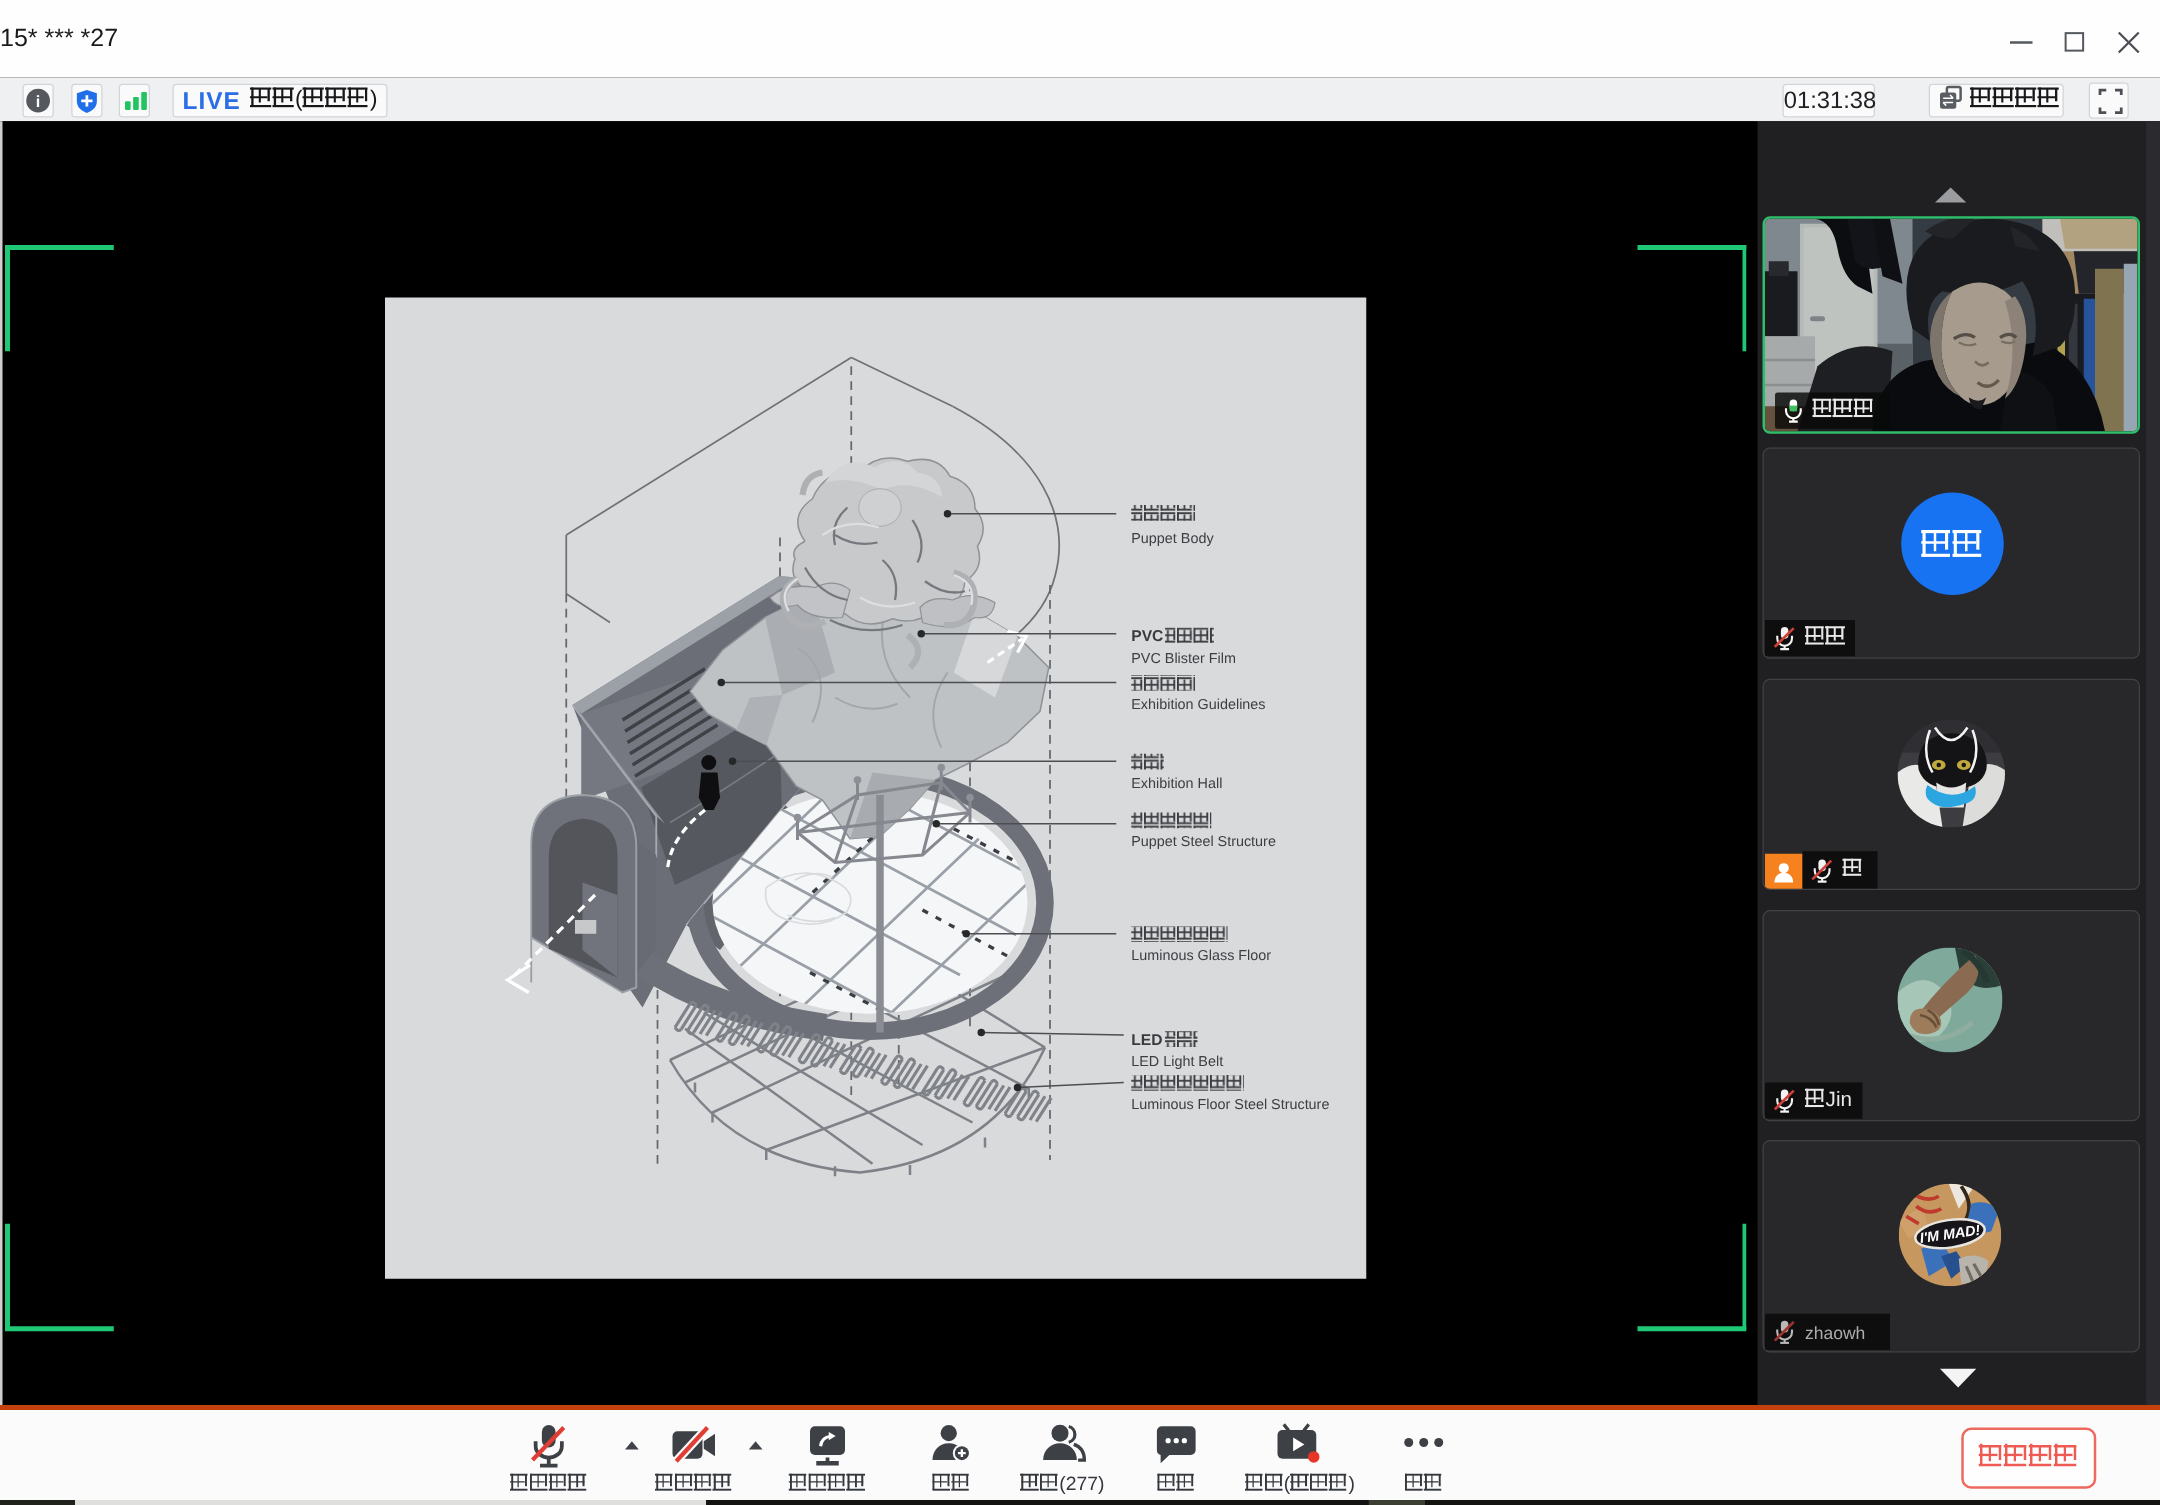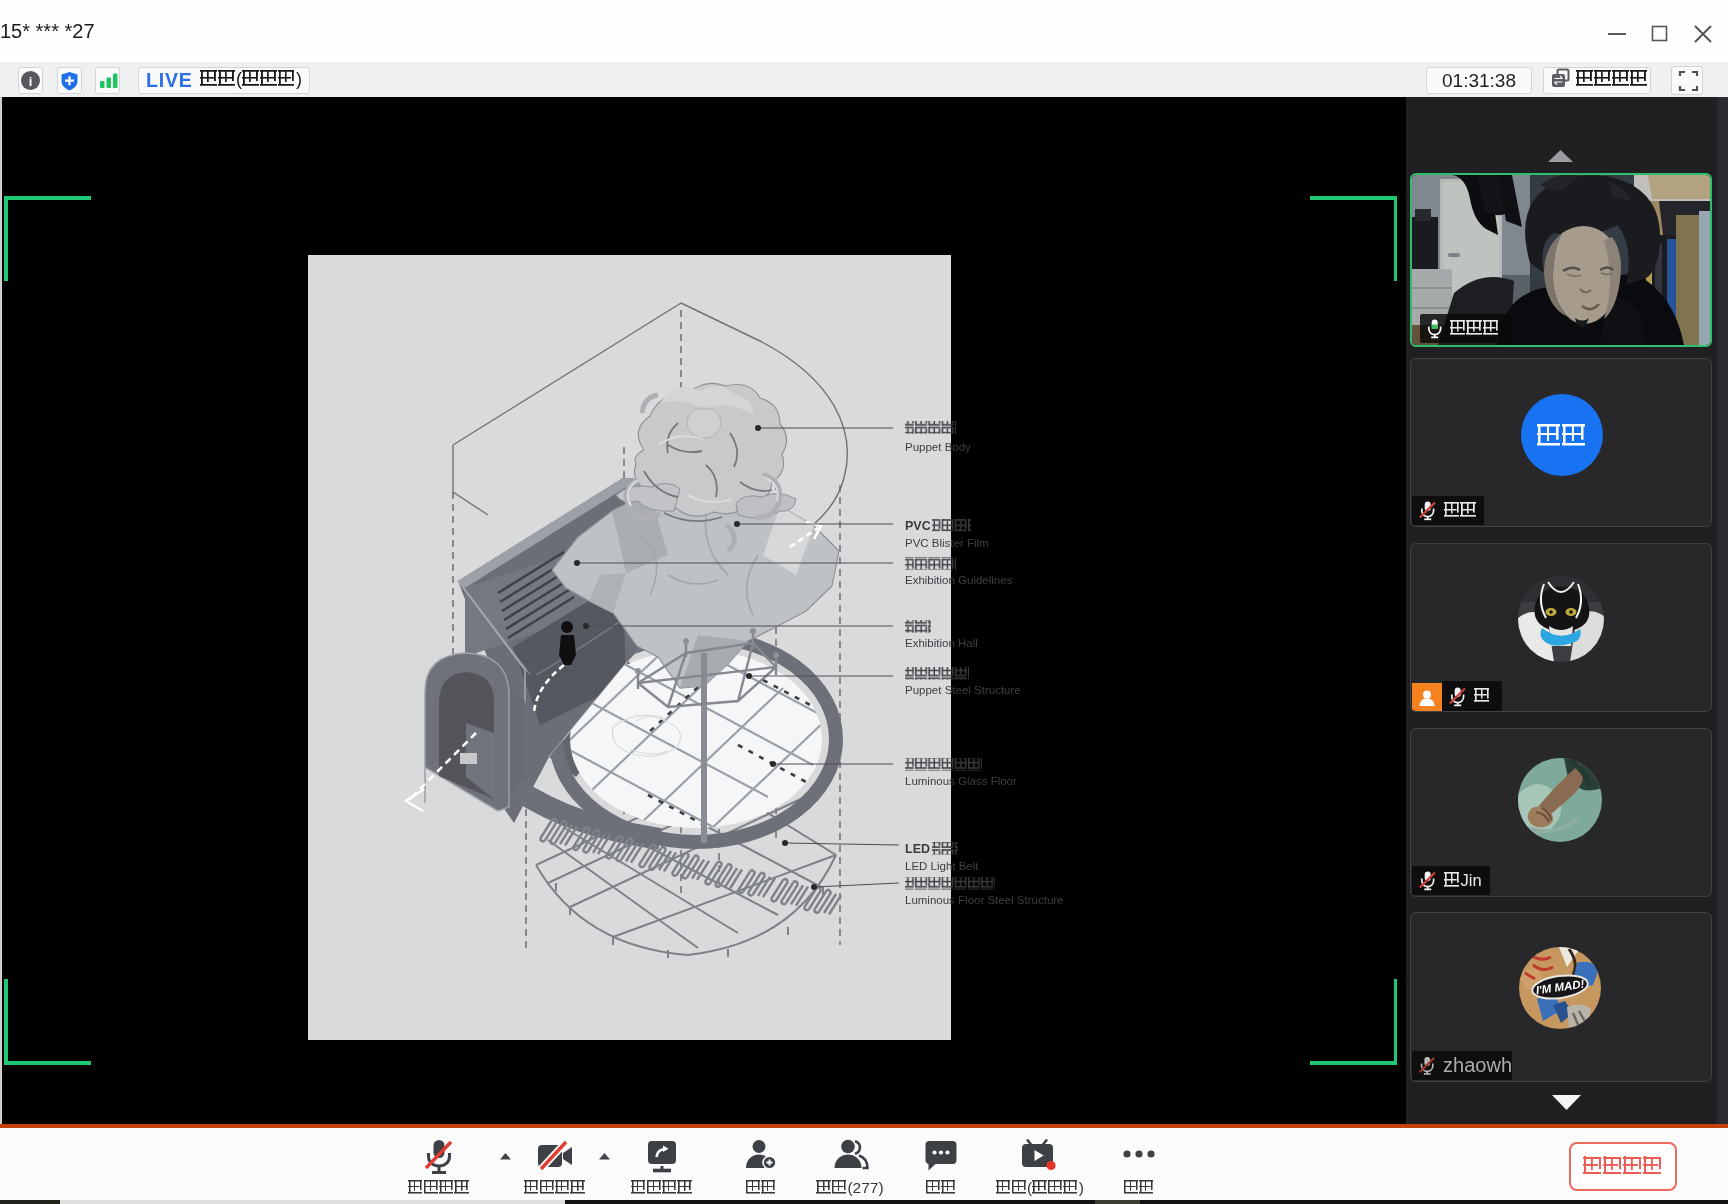--- a/index.html
+++ b/index.html
@@ -17,21 +17,21 @@
   #title { left:0; top:0; width:1728px; height:62px; line-height:62px; text-align:left; font-size:20px; color:#1b1b1b; }
   .winbtn { position:absolute; top:0; }
 
   
   #subbar { left:0; top:62px; width:1728px; height:35px; background:#eff0f2; }
   .chipbox { position:absolute; top:5px; height:27px; background:#fafafb; border:1px solid #d3d4d6; border-radius:3px; }
 
   
   #mainarea { left:0; top:97px; width:1406px; height:1027px; background:#000; }
   .gbr { position:absolute; background:#1fc874; }
-  #canvas { left:308px; top:158px; width:643px; height:785px; background:#d9dadc; }
+  #canvas { left:308px; top:141px; width:785px; height:785px; background:#d9dadc; }
 
   
   #sidebar { left:1406px; top:97px; width:322px; height:1027px; background:#202023; }
   .tile { position:absolute; left:4px; width:302px; background:#28282b; border:1px solid #414245; border-radius:6px; overflow:hidden; }
   .nlabel { position:absolute; left:1px; bottom:1px; background:rgba(8,8,8,0.82); display:flex; align-items:center; color:#e8e8e8; }
 
   
   #toolbar { left:0; top:1124px; width:1728px; height:76px; background:#fbfbfc; border-top:4px solid #c2410c; }
   .titem { position:absolute; top:8px; text-align:center; color:#34373c; font-size:15.5px; }
   .titem .lab { margin-top:3px; white-space:nowrap; }
@@ -61,21 +61,21 @@
       <text x="30.5" y="23.5" font-size="13" font-weight="bold" fill="#fff" text-anchor="middle">i</text>
       <path d="M69.5 10 l8 2.6 v6.4 c0 4.6 -3.4 7.6 -8 9.4 c-4.6 -1.8 -8 -4.8 -8 -9.4 v-6.4 z" fill="#1f6fe8"></path>
       <path d="M69.5 14.2 v9 M65 18.7 h9" stroke="#fff" stroke-width="2.2"></path>
       <rect x="100" y="19" width="4.5" height="7" rx="1" fill="#22c462"></rect>
       <rect x="106.5" y="15.5" width="4.5" height="10.5" rx="1" fill="#22c462"></rect>
       <rect x="113" y="11.5" width="4.5" height="14.5" rx="1" fill="#22c462"></rect>
       <text x="146" y="25" font-size="19.5" font-weight="bold" fill="#2b6ee5" letter-spacing="0.8">LIVE</text>
 
     </svg>
     <div class="abs" style="left:200px;top:7px;font-size:18px;color:#17181a;z-index:5;"><i class="c"></i><i class="c"></i>(<i class="c"></i><i class="c"></i><i class="c"></i>)</div>
-    <div class="chipbox" style="left:1426px;width:106px;text-align:center;font-size:19px;color:#202124;line-height:26px;">01:31:38</div>
+    <div class="chipbox" style="left:1426px;width:74px;text-align:center;font-size:19px;color:#202124;line-height:26px;">01:31:38</div>
     <div class="abs" style="left:1576px;top:7px;font-size:18px;color:#17181a;z-index:5;"><i class="c"></i><i class="c"></i><i class="c"></i><i class="c"></i></div>
     <div class="chipbox" style="left:1543px;width:108px;"></div>
     <div class="chipbox" style="left:1671px;width:32px;height:29px;top:4px;"></div>
     <svg class="abs" style="left:1543px;top:0" width="170" height="35" viewBox="0 0 170 35">
       <rect x="14.5" y="7.5" width="11" height="11" rx="1.5" fill="none" stroke="#595c61" stroke-width="2"></rect>
       <rect x="9" y="12" width="13" height="13" rx="2" fill="#595c61"></rect>
       <path d="M11.5 16.5 h8 m-2.5 -2.5 l2.5 2.5 m-8 3.5 h8 m-5.5 2.5 l-2.5 -2.5" stroke="#fff" stroke-width="1.2" fill="none"></path>
 
       <path d="M137 14 v-4 h5 M149 10 h5 v4 M154 24 v4 h-5 M142 28 h-5 v-4" fill="none" stroke="#4c4f55" stroke-width="2.2"></path>
     </svg>
@@ -455,21 +455,21 @@
           <path d="M60 64 l8 14 M54 66 l6 14" stroke="#6f6a62" stroke-width="2.5"></path>
           <ellipse cx="41" cy="40" rx="28" ry="11" fill="#17141a" transform="rotate(-8 41 40)"></ellipse>
           <ellipse cx="41" cy="40" rx="28" ry="11" fill="none" stroke="#e9e6df" stroke-width="2" transform="rotate(-8 41 40)"></ellipse>
           <text x="41" y="44" font-size="11.5" font-weight="bold" font-style="italic" fill="#fff" text-anchor="middle" transform="rotate(-8 41 40)">I'M MAD!</text>
         </g>
       </svg>
       <div class="nlabel" style="width:100px;height:29px;color:#ababad;">
         <svg width="21" height="21" viewBox="0 0 21 21" style="margin-left:5px;opacity:0.75">
             <use href="#micmute"></use>
           </svg>
-        <span style="font-size:20px;margin-left:6px;">zhaowh</span>
+        <span style="font-size:14px;margin-left:6px;">zhaowh</span>
       </div>
     </div>
 
     <svg class="abs" style="left:145px;top:997px" width="31" height="17" viewBox="0 0 31 17">
         <path d="M1 1 H30 L15.5 16 Z" fill="#f4f4f4"></path>
       </svg>
   </div>
 
   <div class="abs" id="toolbar">
     <div class="titem" style="left:394px;width:90px;">

